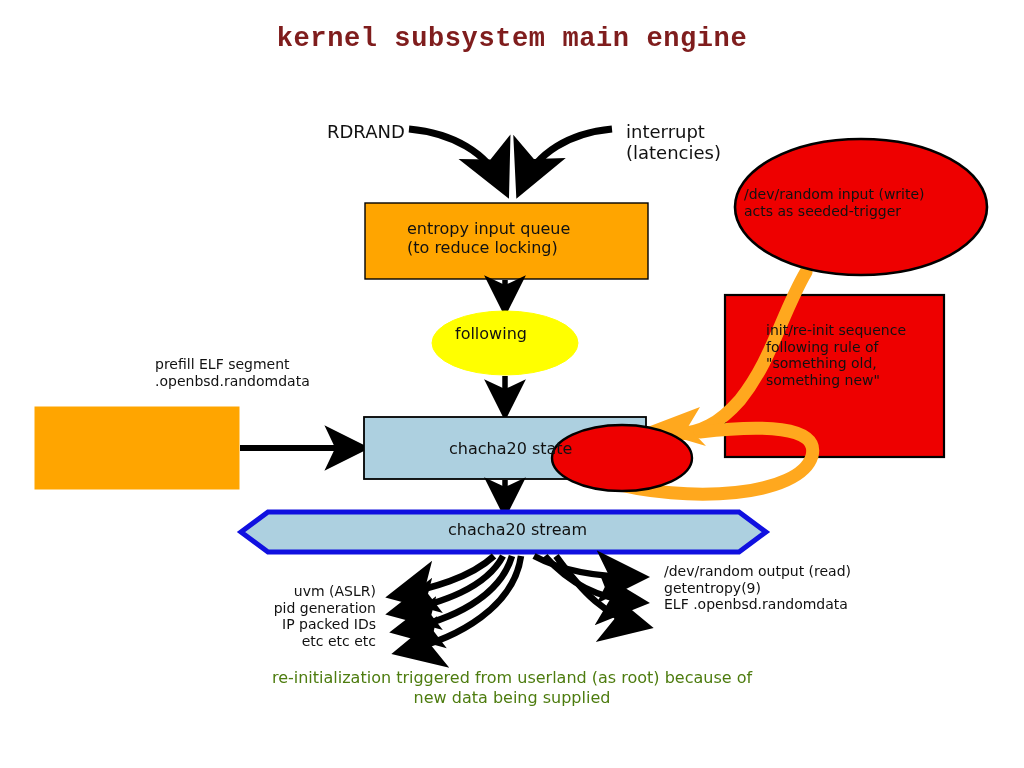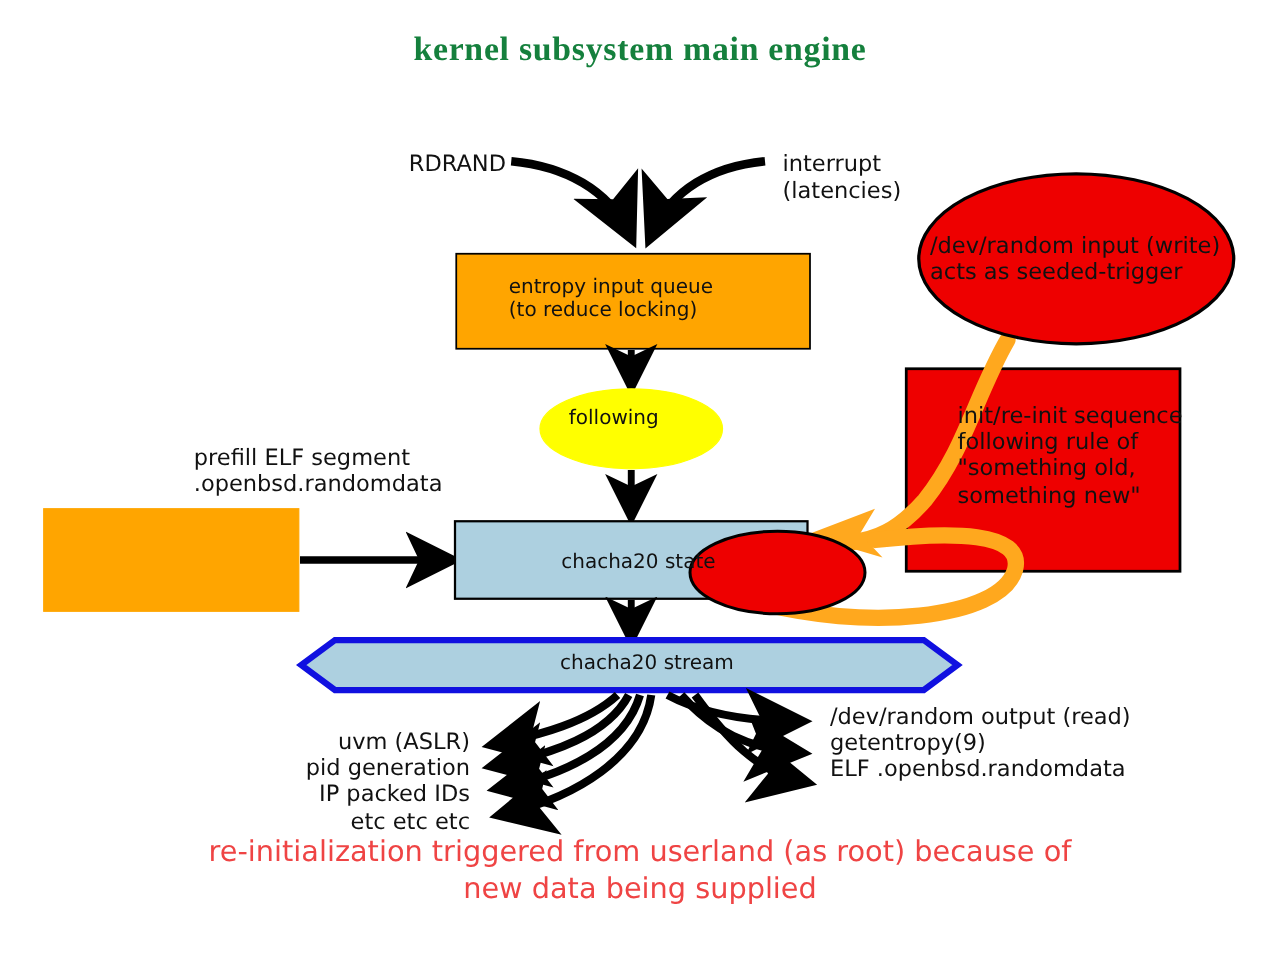--- a/index.html
+++ b/index.html
@@ -34,40 +34,40 @@
     line-height: 1.18;
     font-family: "DejaVu Sans", sans-serif;
     color: #111111;
   }
   .title {
     position: absolute;
     left: 0;
     top: 24px;
     width: 1024px;
     text-align: center;
-    font-family: Liberation Serif, serif;
+    font-family: Liberation Mono, monospace;
     font-weight: bold;
     font-size: 27px;
     letter-spacing: 0.6px;
-    color: #15803d;
+    color: #7f1d1d;
   }
   .caption {
     position: absolute;
     left: 0;
     top: 668px;
     width: 1024px;
     text-align: center;
     font-family: "DejaVu Sans", sans-serif;
-    font-size: 23px;
+    font-size: 16px;
     line-height: 1.28;
-    color: #ef4444;
+    color: #4d7c0f;
     white-space: pre-line;
   }
   .lbl { font-size: 18px; }
-  .lbl-sm { font-size: 18px; }
+  .lbl-sm { font-size: 14px; }
   .box-label { font-size: 16px; }
 </style>
 </head>
 <body>
 
 <div id="stage">
 
   <div class="title">kernel subsystem main engine</div>
 
   <svg id="canvas" viewBox="0 0 1024 768" xmlns="http://www.w3.org/2000/svg">

